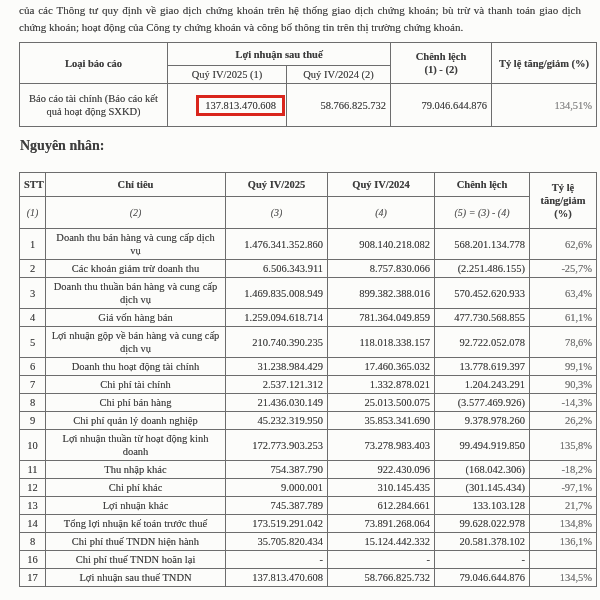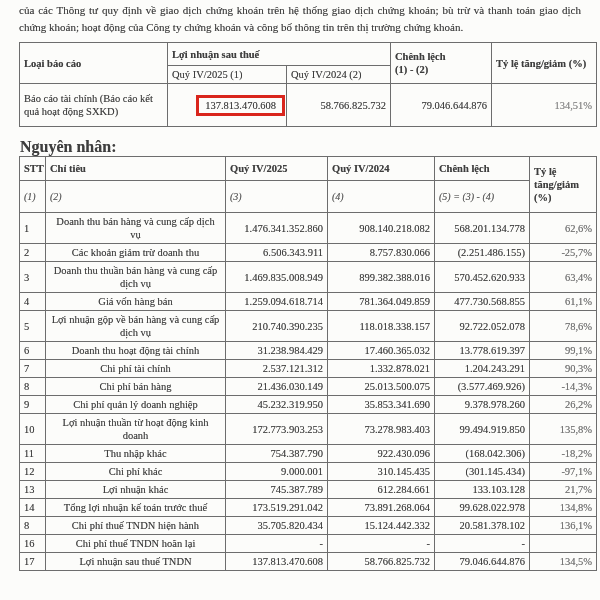--- a/index.html
+++ b/index.html
@@ -9,37 +9,37 @@
     background:#fcfcfa;color:#3e3e3e;
     font-family:"Liberation Serif","DejaVu Serif",serif;
     padding:2px 19px 0 19px;
     text-shadow:0 0 .5px rgba(70,70,70,.55);
   }
   p.intro{font-size:11px;line-height:17px;text-align:justify;margin:0 0 5px 0;}
   table{border-collapse:collapse;table-layout:fixed;width:100%;}
   td,th{border:1px solid #6d6d6d;padding:2px 4px;font-size:10.5px;line-height:13px;
         vertical-align:middle;font-weight:normal;overflow:hidden;}
   .b{font-weight:bold;}
-  .c{text-align:left;}
+  .c{text-align:center;}
   .r{text-align:right;}
   .l{text-align:left;}
   .sub-num{font-style:italic;color:#5c5c5c;font-size:10px;}
   .pct{color:#757575;}
   .faded{color:#8e8e8e;}
   
   .summary{margin-top:6px;}
   .summary .h1{height:23px;}
   .summary .h2{height:18px;}
   .summary .data-row td{height:38px;}
   .red-box{
     display:inline-block;border:3px solid var(--hl,#d9251c);
     padding:1px 6px;margin:-1px -3px -1px 0;
   }
   
-  .reason{font-size:16px;font-weight:bold;margin:11px 0 0 1px;}
+  .reason{font-size:14px;font-weight:bold;margin:11px 0 18px 1px;}
   
   .detail thead tr.t1 th{height:19px;}
   .detail thead tr.t2 th{height:27px;}
   .detail td{padding:2px 4px;}
   .detail .name{padding-left:4px;text-align:center;}
 </style>
 </head>
 <body>
 
 <div class="page">

